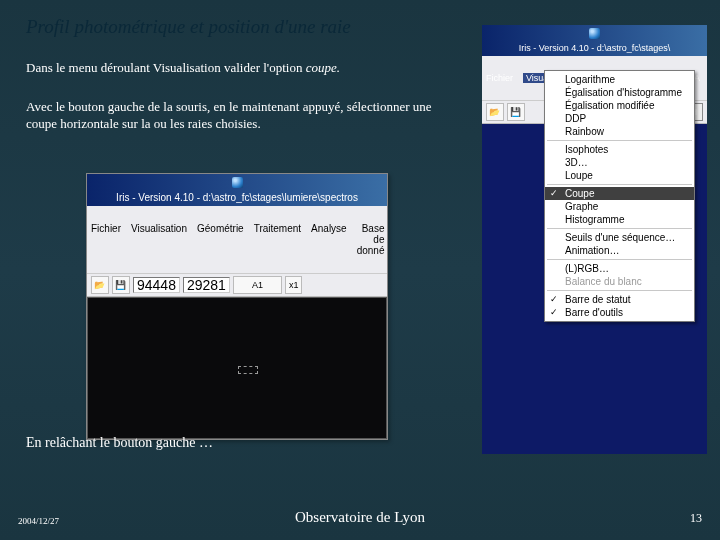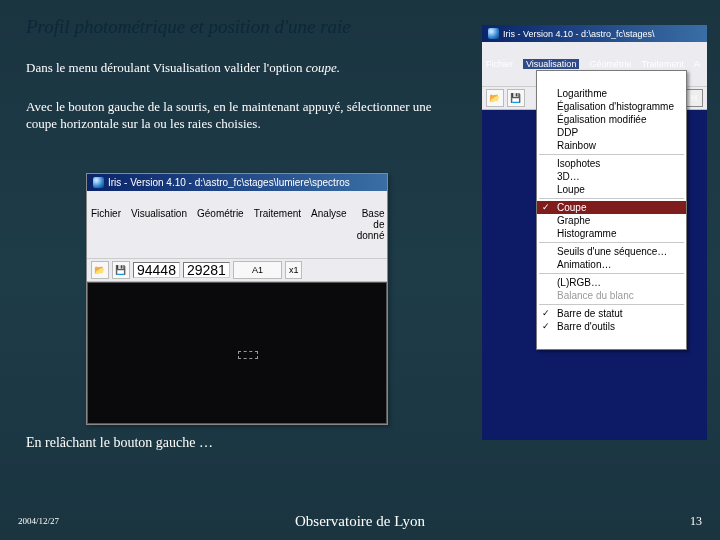--- a/index.html
+++ b/index.html
@@ -28,21 +28,21 @@
     line-height: 1.3;
     max-width: 430px;
   }
   .body-text em { font-style: italic; }
   .footer {
     position: absolute;
     bottom: 14px;
     left: 0;
     right: 0;
     display: flex;
-    align-items: center;
+    align-items: flex-end;
     font-size: 11px;
     color: #fff;
   }
   .footer .date { margin-left: 18px; font-size: 9px; }
   .footer .org { position:absolute; left:50%; transform:translateX(-50%); font-size:15px; }
   .footer .page { position:absolute; right:18px; font-size:12px; }
 
   
   .iris-left {
     position: absolute;
@@ -57,20 +57,21 @@
     text-align: right;
   }
   .iris-titlebar {
     background: linear-gradient(90deg, #0a246a 0%, #3a6ea5 100%);
     color: #fff;
     font-size: 10px;
     padding: 3px 6px;
     display:flex;
     align-items:center;
     gap:4px;
+    flex-direction:column;
   }
   .iris-icon {
     width:11px;height:11px;
     background: radial-gradient(circle at 30% 30%, #bde0ff 10%, #2b7fcc 60%, #0a3a6a 100%);
     border-radius:2px;
   }
   .menubar {
     background:#ececf0;
     font-size:10px;
     padding:17px 4px;
@@ -127,36 +128,36 @@
   .iris-right .iris-titlebar { font-size:9px; }
   .iris-right .menubar { font-size:9px; }
   .iris-right .menubar .active {
     background:#304a8a;
     color:#fff;
     padding:0 3px;
   }
   .iris-right .toolbar { font-size:9px; }
   .dropdown {
     position:absolute;
-    left:54px;
+    left:62px;
     top:45px;
     width:149px;
     background:#fff;
     border:1px solid #7a7a7a;
     box-shadow:2px 2px 3px rgba(0,0,0,.4);
     font-size:10px;
     color:#000;
-    padding:16px 0;
+    padding:2px 0;
   }
   .dd-item {
     padding:1px 8px 1px 20px;
     position:relative;
   }
   .dd-item.disabled { color:#9a9a9a; }
-  .dd-item.selected { background:#7f1d1d; color:#fff; }
+  .dd-item.selected { background:#404040; color:#fff; }
   .dd-sep { height:1px; background:#c8c8c8; margin:2px 2px; }
   .dd-check::before{
     content:"✓";
     position:absolute;
     left:5px;
     font-size:9px;
   }
   .blue-body {
     height:330px;
     background:#0d1a66;

